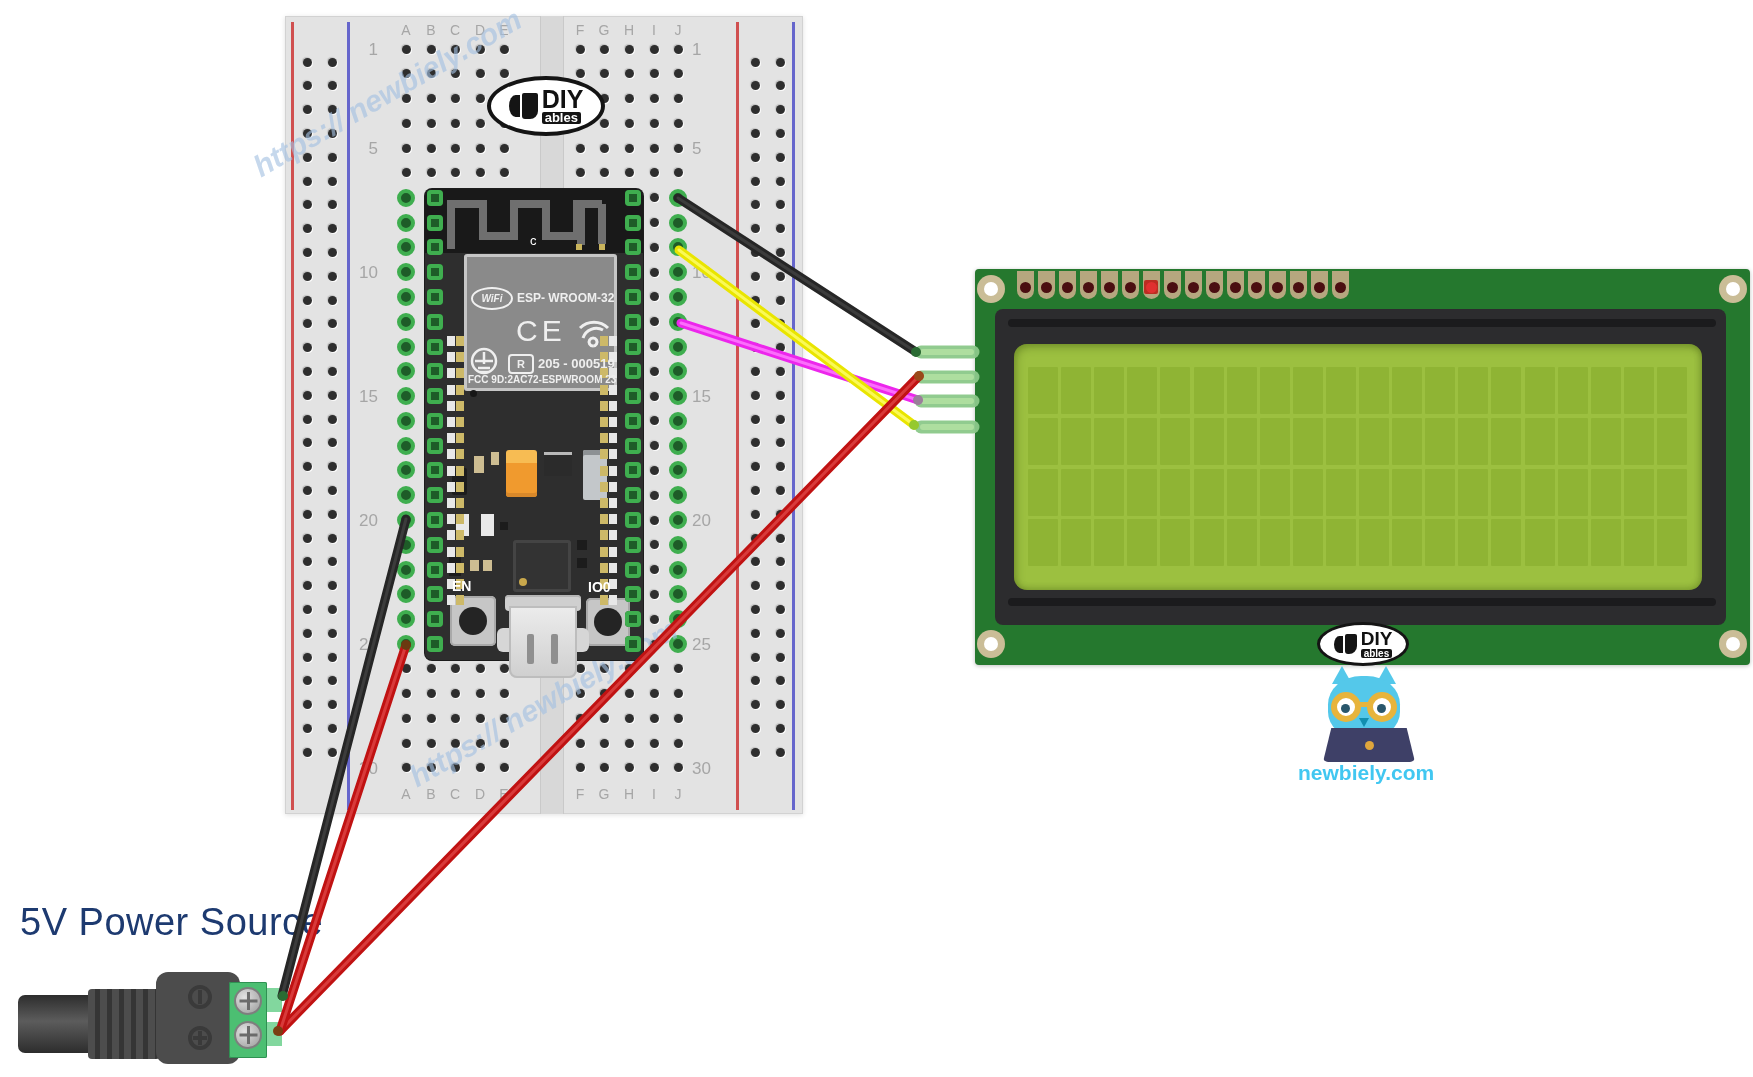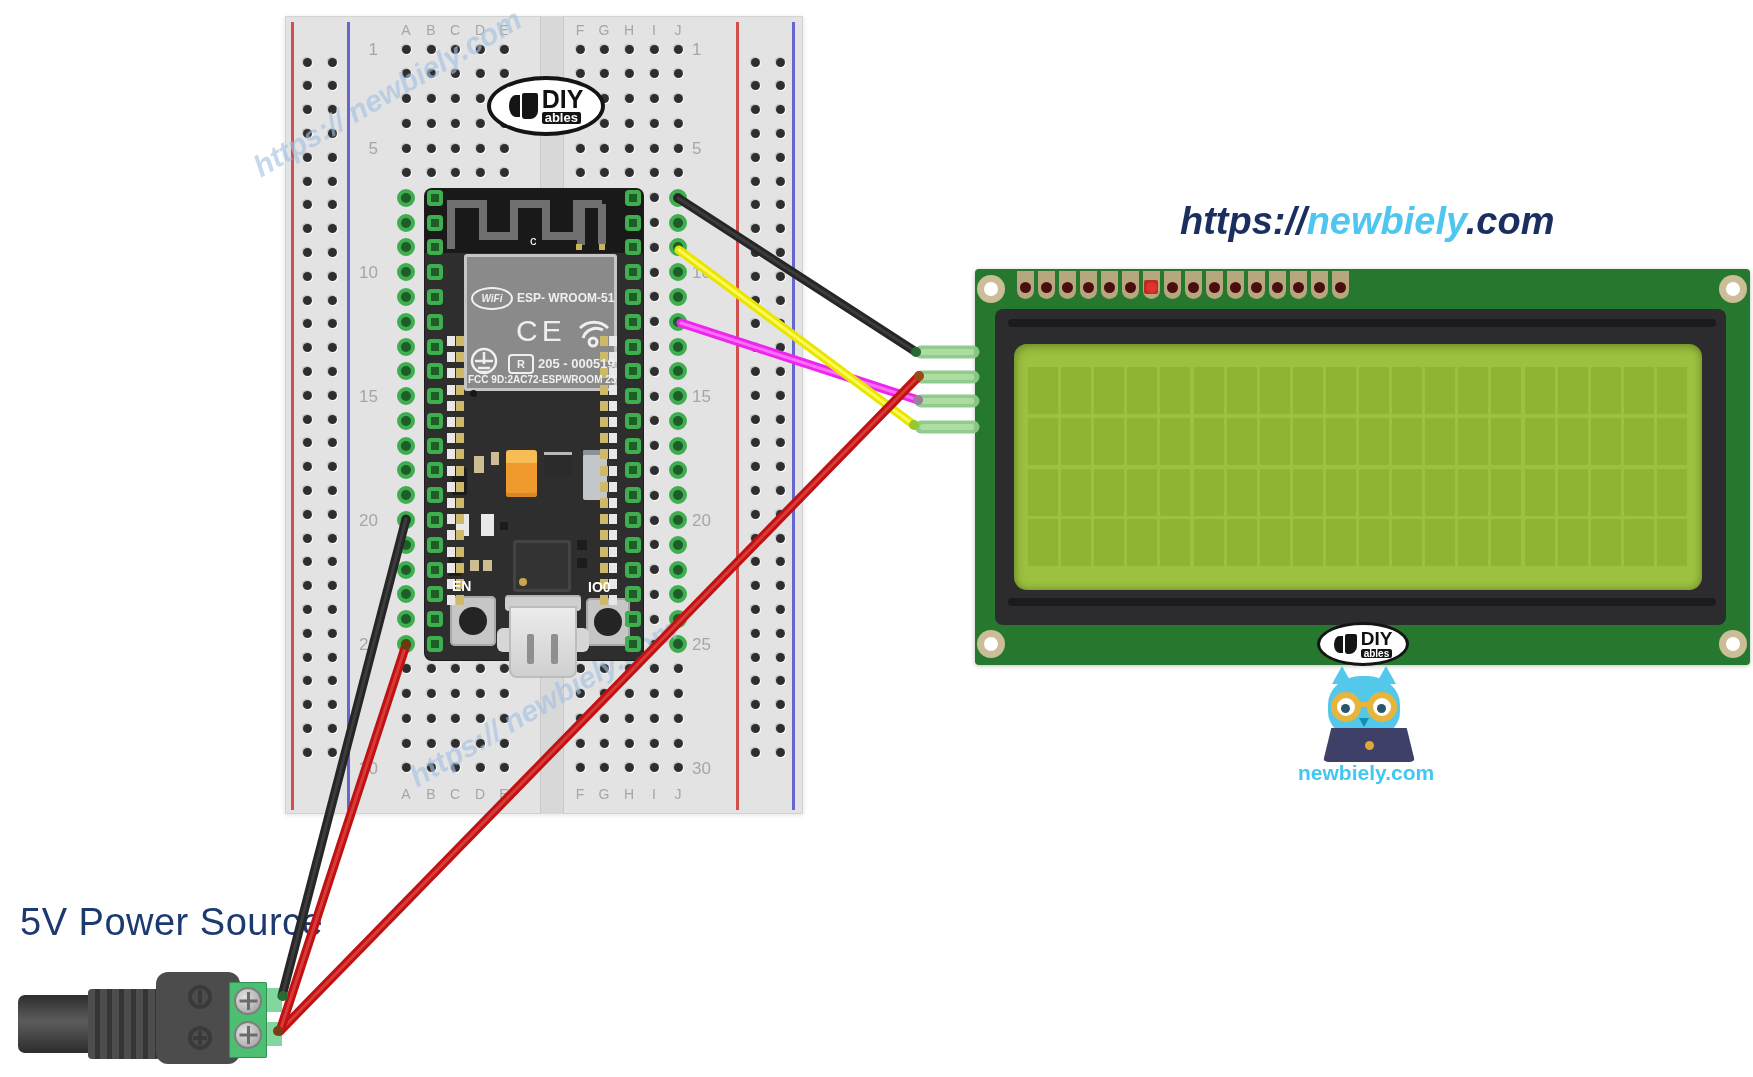--- a/index.html
+++ b/index.html
@@ -118,21 +118,21 @@
     <path d="M26,60 V15 H58 V47 H89 V15 H121 V47 H152 V15 H156 V56 M177,15 V55 M156,15 H177" fill="none" stroke="#6f6f6f" stroke-width="8"></path>
   </svg>
   <div class="abs modtxt" style="left:530px;top:233px;font-size:13px;color:#fff;z-index:6;">c</div>
   <div class="abs" style="left:576px;top:244px;width:6px;height:6px;background:#c9b45c;z-index:5;"></div>
   <div class="abs" style="left:599px;top:244px;width:6px;height:6px;background:#c9b45c;z-index:5;"></div>
 
   <div id="mod" class="abs"></div>
   <div class="abs" style="left:471px;top:287px;width:38px;height:19px;border:2px solid #f0f0f0;border-radius:50%;
        display:flex;align-items:center;justify-content:center;z-index:6;color:#f0f0f0;font-size:10px;
        font-weight:bold;font-style:italic;">WiFi</div>
-  <div class="abs modtxt" style="left:517px;top:291px;font-size:12px;font-weight:bold;">ESP- WROOM-51</div>
+  <div class="abs modtxt" style="left:517px;top:291px;font-size:12px;font-weight:bold;">ESP- WROOM-32</div>
   <div class="abs modtxt" style="left:516px;top:314px;font-size:30px;letter-spacing:4px;">CE</div>
   <svg class="abs" style="left:573px;top:313px;z-index:6;" width="40" height="40">
     <path d="M20,33 a4,4 0 1,1 0.1,0 M10,25 a14,14 0 0,1 20,-8 M7,15 a20,20 0 0,1 28,0" fill="none" stroke="#efefef" stroke-width="3"></path>
   </svg>
   <svg class="abs" style="left:467px;top:346px;z-index:6;" width="34" height="34">
     <circle cx="17" cy="15" r="12" fill="none" stroke="#efefef" stroke-width="2.5"></circle>
     <path d="M8,15 h18 M17,6 v12 M11,22 h12 M13,26 h8" stroke="#efefef" stroke-width="2.5"></path>
   </svg>
   <div class="abs modtxt" style="left:508px;top:354px;width:22px;height:16px;border:2px solid #efefef;border-radius:4px;
        font-size:11px;font-weight:bold;display:flex;align-items:center;justify-content:center;">R</div>
@@ -196,23 +196,20 @@
     <span style="display:flex;align-items:center;gap:2px;">
       <span class="g1" style="width:9px;height:17px;"></span>
         <span class="g2" style="width:12px;height:20px;"></span>
     </span>
     <span class="diycol">
       <span class="diytop" style="font-size:19px;">DIY</span>
       <span class="diybot" style="font-size:10px;">ables</span>
     </span>
   </div>
 
-  <div id="hdr" class="abs">
-    <span style="color:#1b2f5e;">https://</span><span style="color:#4ec6ef;">newbiely</span><span style="color:#1b2f5e;">.com</span>
-  </div>
 
   <div id="mascot" class="abs">
     <span class="abs ear" style="left:10px;top:0;"></span>
     <span class="abs ear" style="left:54px;top:0;"></span>
     <div id="owl-head" class="abs"></div>
     <span class="abs eye" style="left:9px;top:26px;"></span>
     <span class="abs eye" style="left:45px;top:26px;"></span>
     <span class="abs" style="left:38px;top:36px;width:8px;height:5px;background:#e7b43c;z-index:5;"></span>
     <span class="abs pupil" style="left:19px;top:38px;"></span>
     <span class="abs pupil" style="left:55px;top:38px;"></span>

